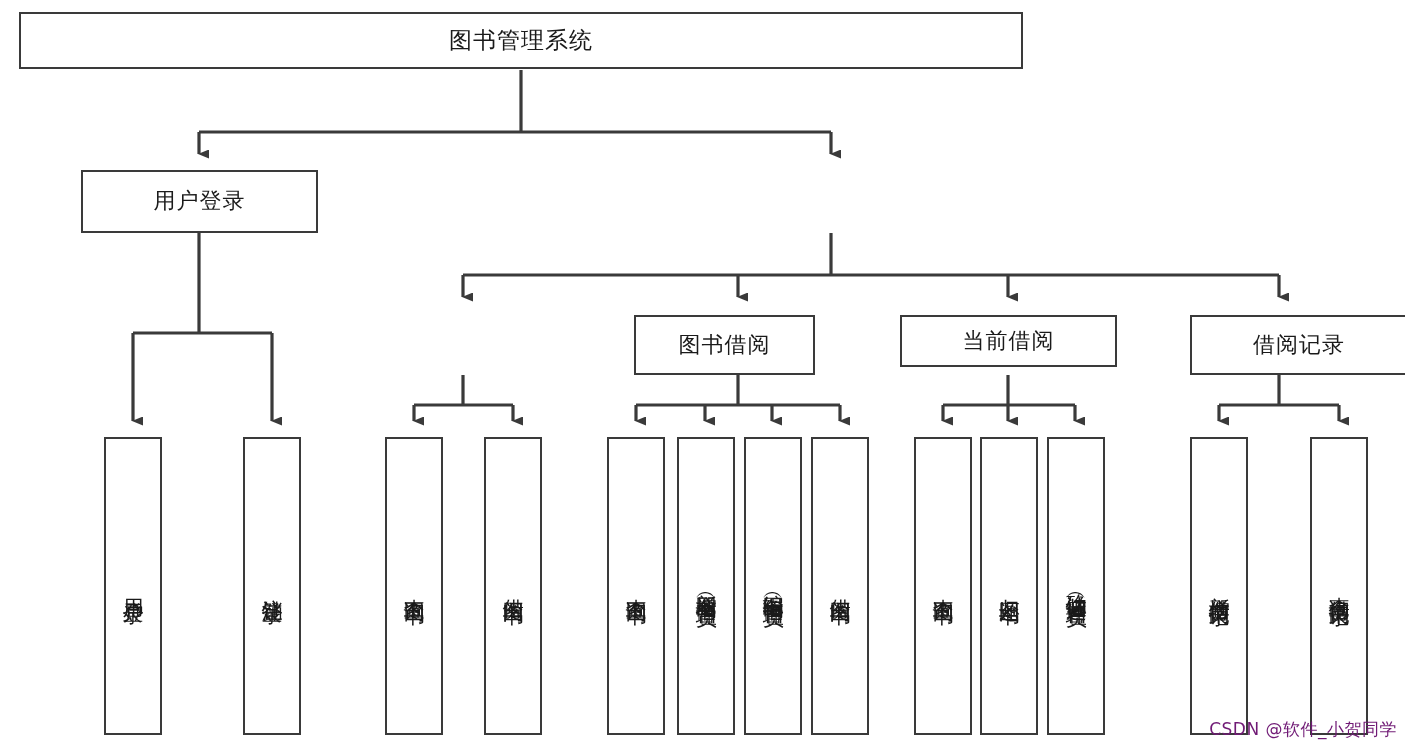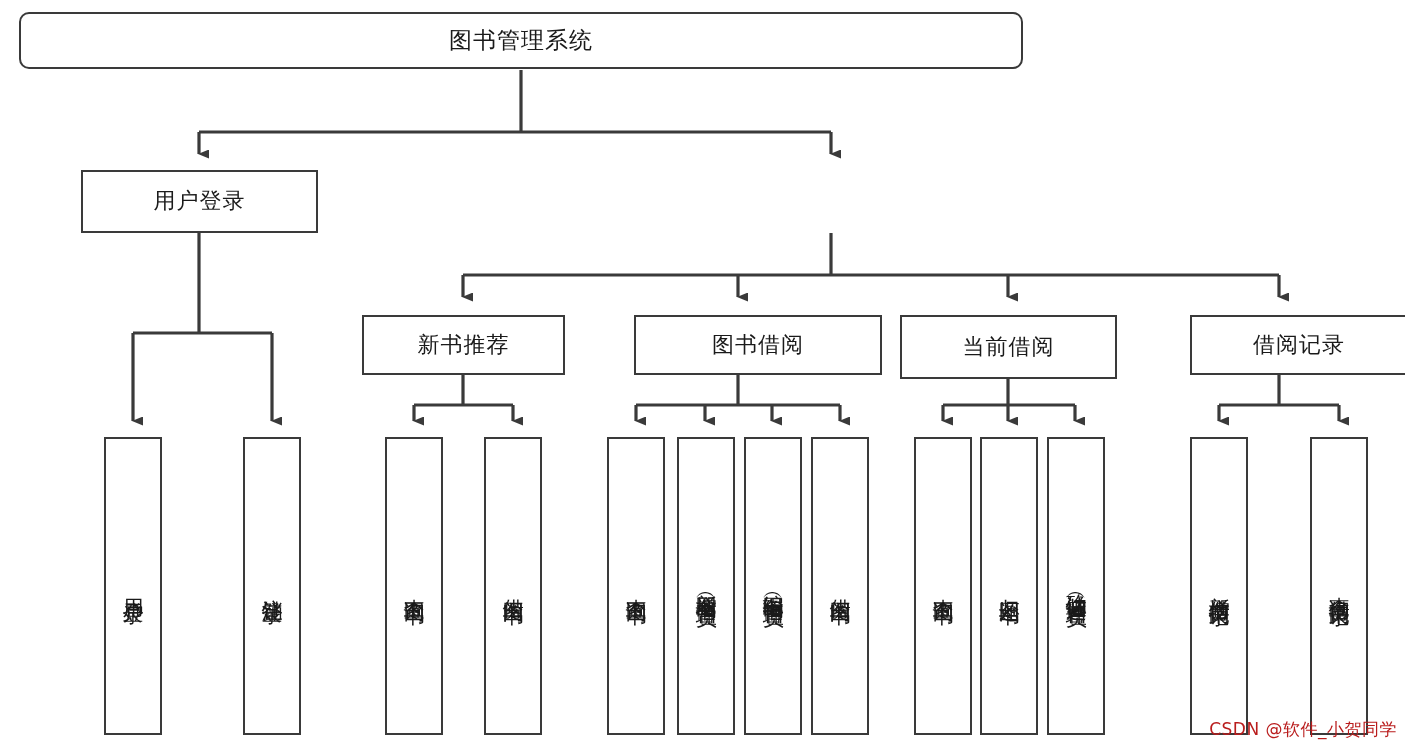--- a/index.html
+++ b/index.html
@@ -49,21 +49,21 @@
     line-height:1.25;
     letter-spacing:2px;
     white-space:nowrap;
   }
   .node.root span{font-size:23px;}
   .watermark{
     position:absolute;
     right:8px;
     bottom:6px;
     font-size:17px;
-    color:#b91c1c;
+    color:#701a75;
     letter-spacing:.5px;
     white-space:nowrap;
     user-select:none;
   }
 </style>
 </head>
 <body>
 
 <div id="canvas">
 
@@ -110,35 +110,32 @@
       <path d="M1008,405 L1008,421" marker-end="url(#arrow)"></path>
       <path d="M1075,405 L1075,421" marker-end="url(#arrow)"></path>
 
       <path d="M1279,375 L1279,405"></path>
       <path d="M1219,405 L1339,405"></path>
       <path d="M1219,405 L1219,421" marker-end="url(#arrow)"></path>
       <path d="M1339,405 L1339,421" marker-end="url(#arrow)"></path>
     </g>
   </svg>
 
-  <div class="node h root" style="left:19px;top:12px;width:1004px;height:57px;border-radius:10px;">
+  <div class="node h root" style="left:19px;top:12px;width:1004px;height:57px;">
     <span>图书管理系统</span>
   </div>
 
   <div class="node h" style="left:81px;top:170px;width:237px;height:63px;">
     <span>用户登录</span>
   </div>
 
-  <div class="node h" style="left:362px;top:315px;width:203px;height:60px;">
-    <span>新书推荐</span>
-  </div>
-  <div class="node h" style="left:634px;top:315px;width:248px;height:60px;font-family:Liberation Serif, serif;">
+  <div class="node h" style="left:634px;top:315px;width:181px;height:60px;font-family:Liberation Serif, serif;">
     <span>图书借阅</span>
   </div>
-  <div class="node h" style="left:900px;top:315px;width:217px;height:64px;">
+  <div class="node h" style="left:900px;top:315px;width:217px;height:52px;">
     <span>当前借阅</span>
   </div>
   <div class="node h" style="left:1170px;top:315px;width:218px;height:60px;margin-left:20px;">
     <span>借阅记录</span>
   </div>
 
   <div class="node v" style="left:104px;top:437px;width:58px;height:298px;">
     <span>用户登录</span>
   </div>
   <div class="node v" style="left:243px;top:437px;width:58px;height:298px;">

